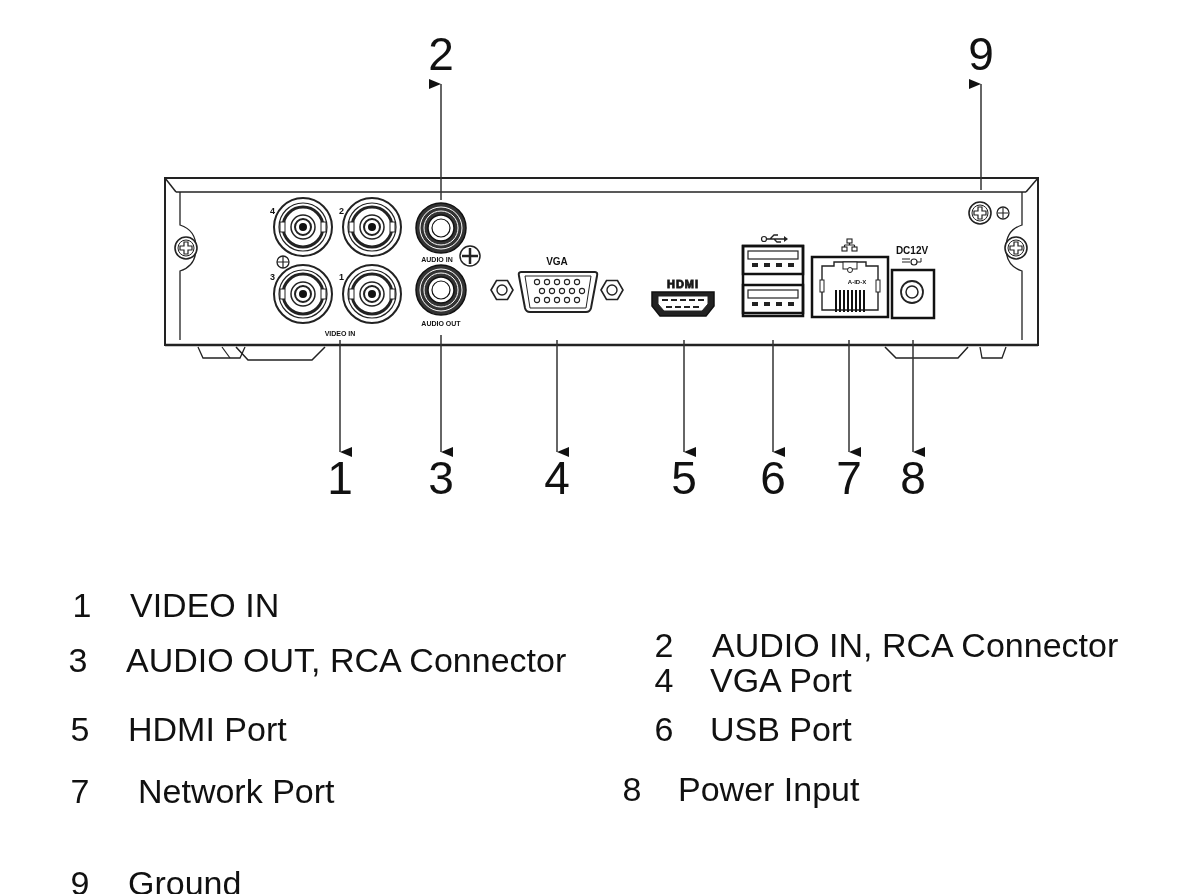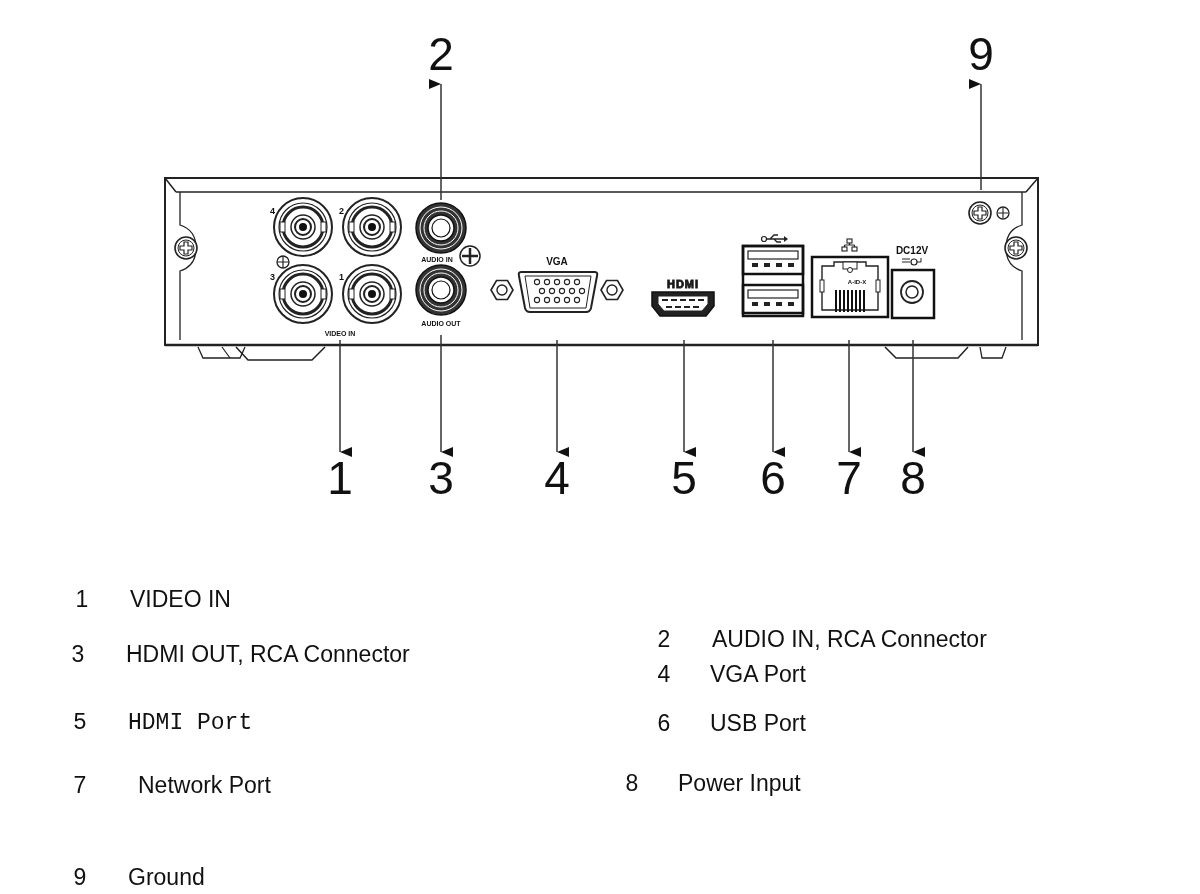--- a/index.html
+++ b/index.html
@@ -1,21 +1,21 @@
 <!DOCTYPE html>
 <html><head>
 <meta charset="utf-8">
 <style>
   html, body { margin: 0; padding: 0; background: #ffffff; }
   body { width: 1200px; height: 894px; position: relative; overflow: hidden;
          font-family: "Liberation Sans", sans-serif; color: #111; }
   #diagram { position: absolute; left: 0; top: 0; width: 1200px; height: 540px; }
   .callout-num { font-family: "Liberation Sans", sans-serif; font-size: 46px; fill: #111; }
   .silk { font-family: "Liberation Sans", sans-serif; font-weight: bold; fill: #111; }
-  .legend { position: absolute; font-size: 23px; color: #111; white-space: nowrap; }
+  .legend { position: absolute; font-size: 34px; color: #111; white-space: nowrap; }
   .legend .num { display: inline-block; width: 28px; text-align: center; }
   .legend .lbl { margin-left: 26px; }
 </style>
 </head>
 <body>
 
 <svg id="diagram" viewBox="0 0 1200 540" xmlns="http://www.w3.org/2000/svg">
   <defs>
     <marker id="arrow" markerWidth="10" markerHeight="12" refX="5" refY="12" orient="auto-start-reverse" markerUnits="userSpaceOnUse">
       <path d="M0,0 L10,0 L5,12 Z" fill="#111"></path>
@@ -219,26 +219,26 @@
 </svg>
 
 <div>
   <div class="legend" style="left:68px; top:586px;">
     <span class="num">1</span><span class="lbl" style="margin-left:34px">VIDEO IN</span>
   </div>
   <div class="legend" style="left:650px; top:586px;margin-top:40px;">
     <span class="num">2</span><span class="lbl" style="margin-left:34px">AUDIO IN, RCA Connector</span>
   </div>
   <div class="legend" style="left:64px; top:641px;">
-    <span class="num">3</span><span class="lbl" style="margin-left:34px">HDMI OUT, RCA Connector</span>
+    <span class="num">3</span><span class="lbl" style="margin-left:34px">AUDIO OUT, RCA Connector</span>
   </div>
   <div class="legend" style="left:650px; top:661px;">
     <span class="num">4</span><span class="lbl" style="margin-left:32px">VGA Port</span>
   </div>
-  <div class="legend" style="left:66px; top:710px;font-family:Liberation Mono, monospace;">
+  <div class="legend" style="left:66px; top:710px;">
     <span class="num">5</span><span class="lbl" style="margin-left:34px">HDMI Port</span>
   </div>
   <div class="legend" style="left:650px; top:710px;">
     <span class="num">6</span><span class="lbl" style="margin-left:32px">USB Port</span>
   </div>
   <div class="legend" style="left:66px; top:772px;">
     <span class="num">7</span><span class="lbl" style="margin-left:44px">Network Port</span>
   </div>
   <div class="legend" style="left:618px; top:770px;">
     <span class="num">8</span><span class="lbl" style="margin-left:32px">Power Input</span>

